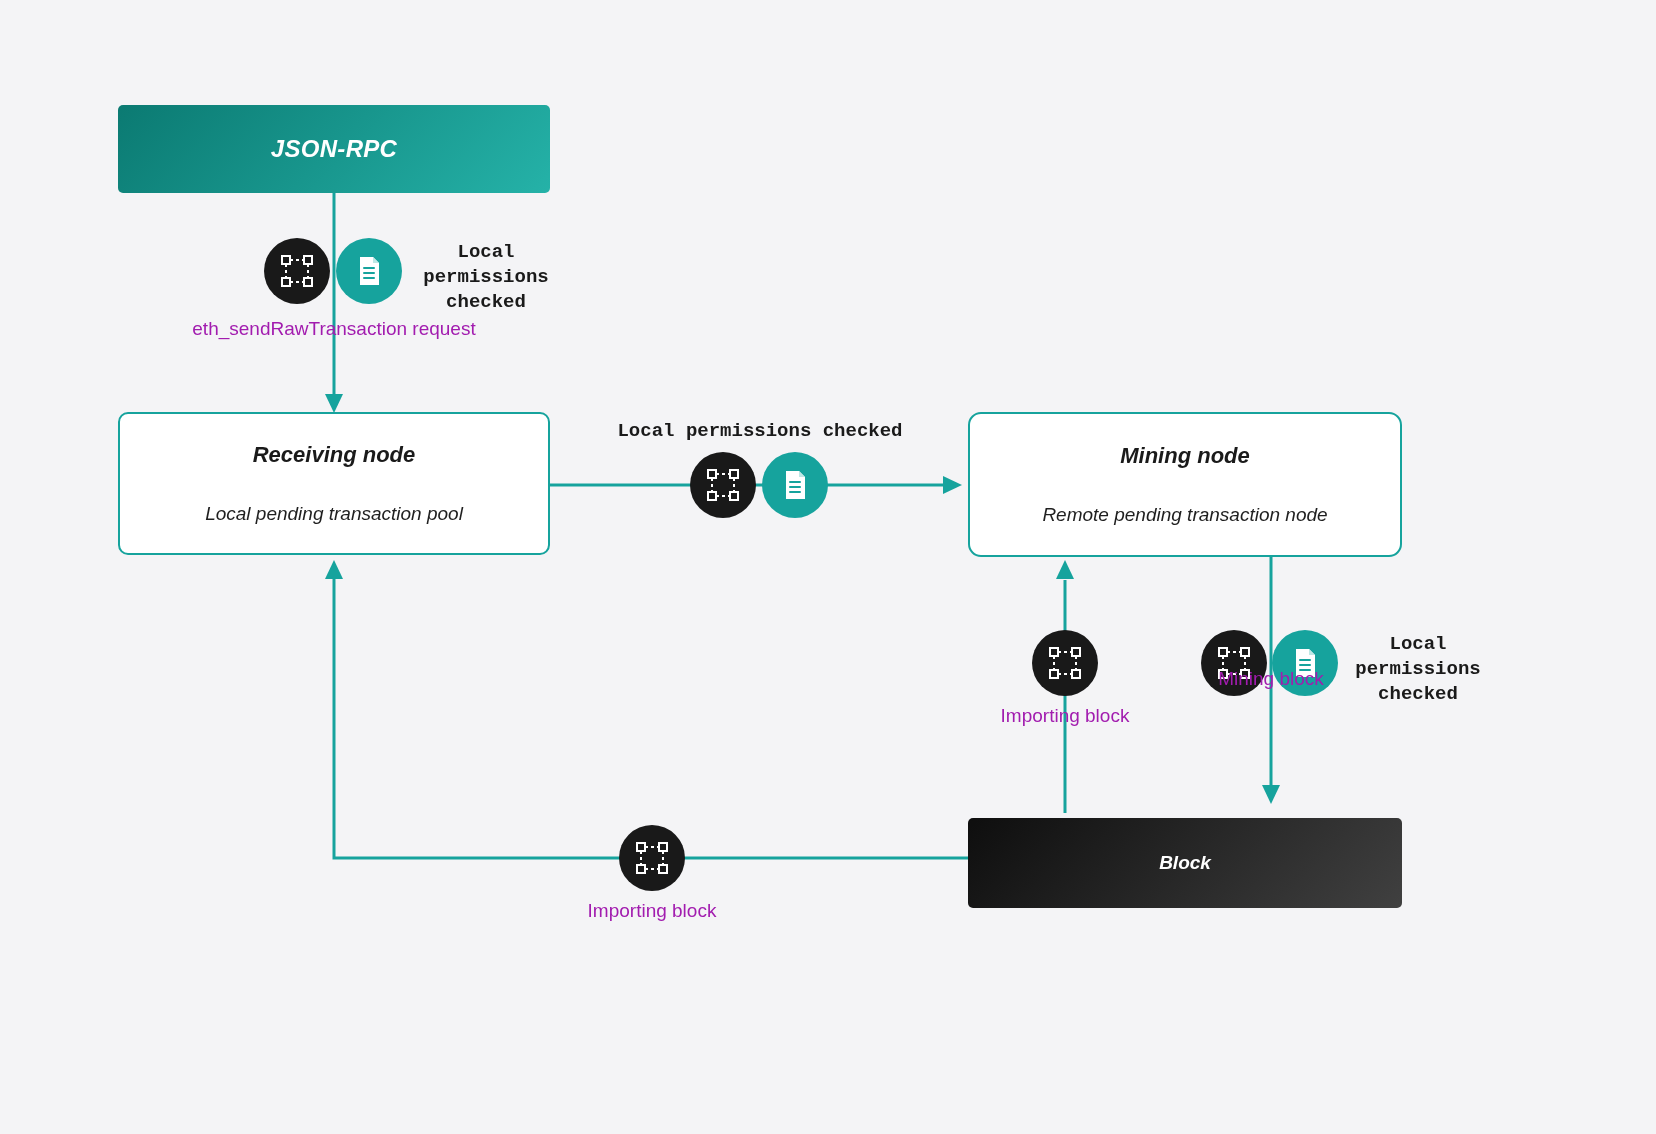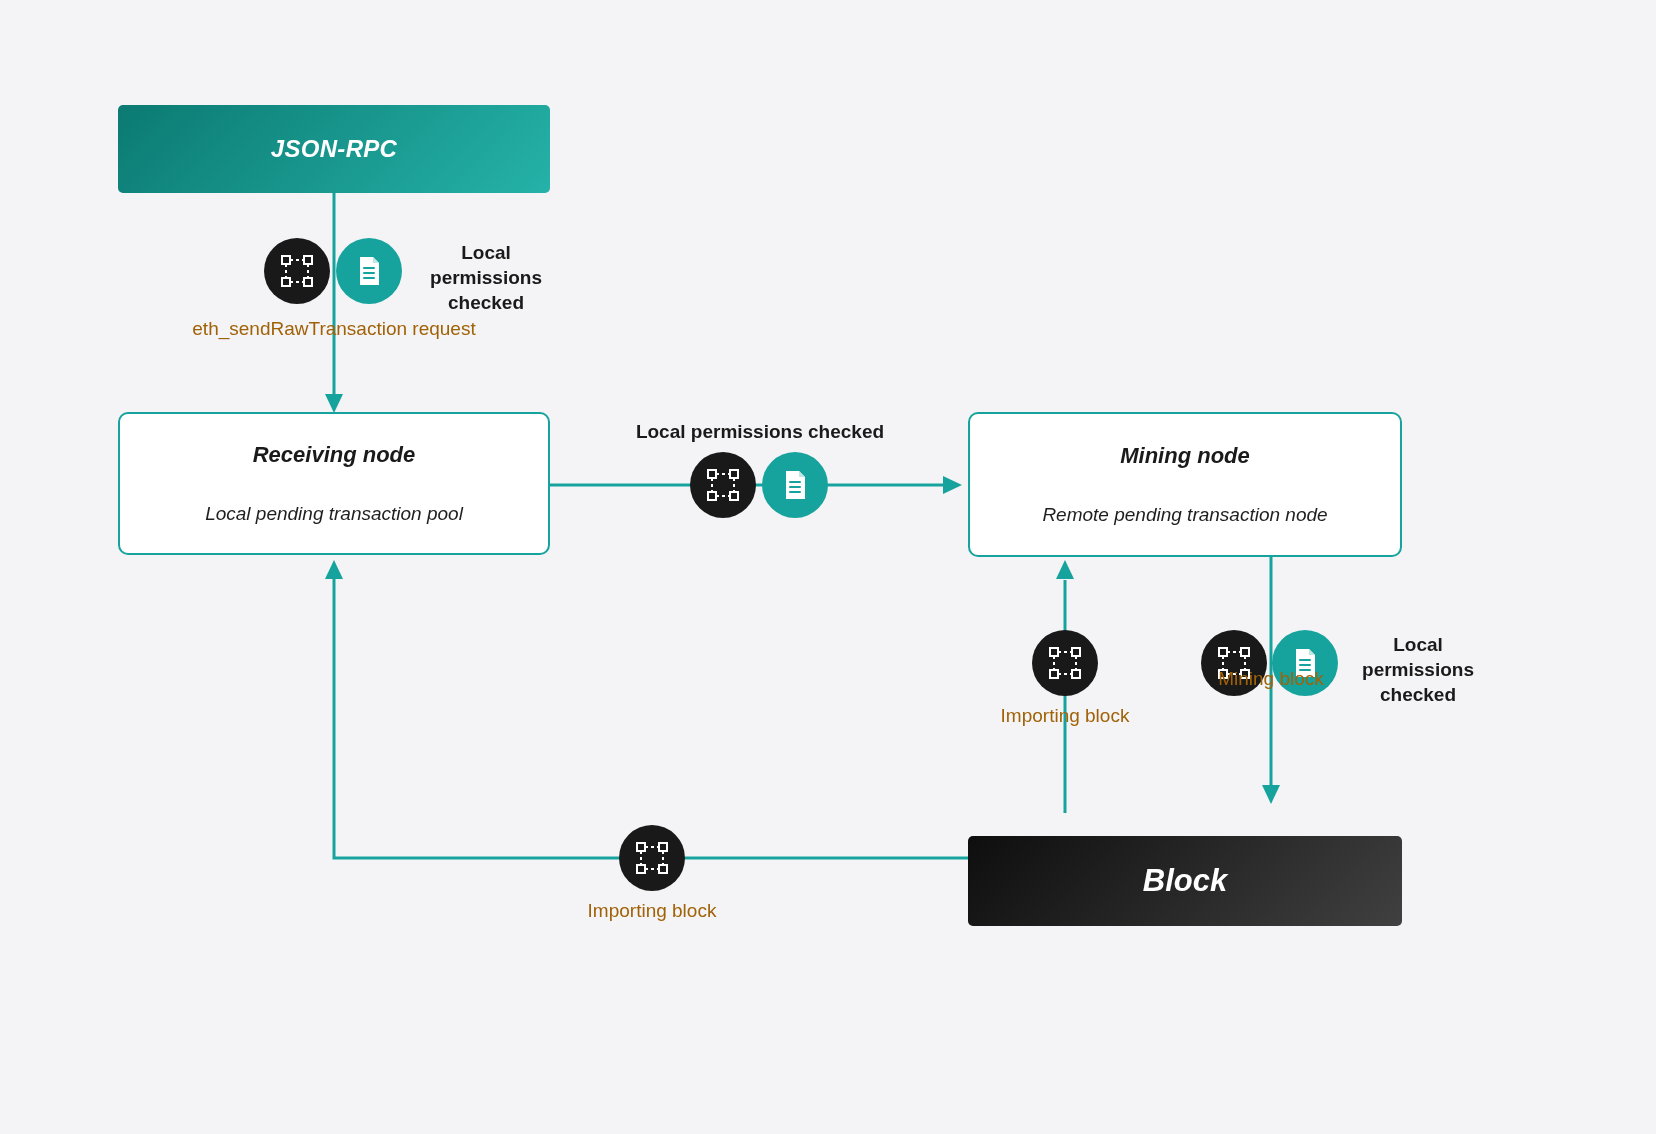--- a/index.html
+++ b/index.html
@@ -30,57 +30,57 @@
     font-weight: 700;
     border-radius: 5px;
   }
   .node--json-rpc {
     left: 118px; top: 105px; width: 432px; height: 88px;
     background: linear-gradient(135deg, #0b7a72 0%, #25b2a8 100%);
     font-size: 24px;
     letter-spacing: 0.3px;
   }
   .node--block {
-    left: 968px; top: 836px; width: 434px; height: 90px;
+    left: 968px; top: 818px; width: 434px; height: 90px;
     background: linear-gradient(135deg, #0e0e0e 0%, #404040 100%);
-    font-size: 31px;
+    font-size: 19px;
     color: #fff;
     font-weight: 700;
     border-radius: 5px;
   }
   .node--outline {
     background: #ffffff;
     border: 2px solid #16a39d;
     border-radius: 10px;
   }
   .node--receiving { left: 118px; top: 412px; width: 432px; height: 143px; }
-  .node--mining    { left: 968px; top: 412px; width: 434px; height: 145px; }
+  .node--mining    { left: 968px; top: 412px; width: 434px; height: 145px; border-radius: 13px; }
 
   .node-title { font-size: 22px; font-weight: 700; color: #1a1a1a; margin-bottom: 9px; }
   .node-sub   { font-size: 19px; color: #1f1f1f; margin-top: 26px; }
 
   .badge {
     position: absolute;
     width: 66px; height: 66px;
     border-radius: 50%;
     display: flex;
     align-items: center;
     justify-content: center;
   }
   .badge--dark { background: #191919; }
   .badge--teal { background: #16a39d; }
 
   .lbl {
     position: absolute;
     font-size: 19px;
-    color: #a16207;
+    color: #a21caf;
     text-align: center;
     line-height: 1.32;
   }
-  .lbl--bold { font-weight: 700; color: #1a1a1a; }
+  .lbl--bold { font-weight: 700; color: #1a1a1a; font-family: Liberation Mono, monospace; }
 </style>
 </head>
 <body>
 
 <div class="canvas">
 
   <svg class="connectors" width="1656" height="1134" viewBox="0 0 1656 1134">
     <g stroke="#16a39d" stroke-width="3" fill="none">
       <path d="M334 193 V395"></path>
       <path d="M550 485 H944"></path>

